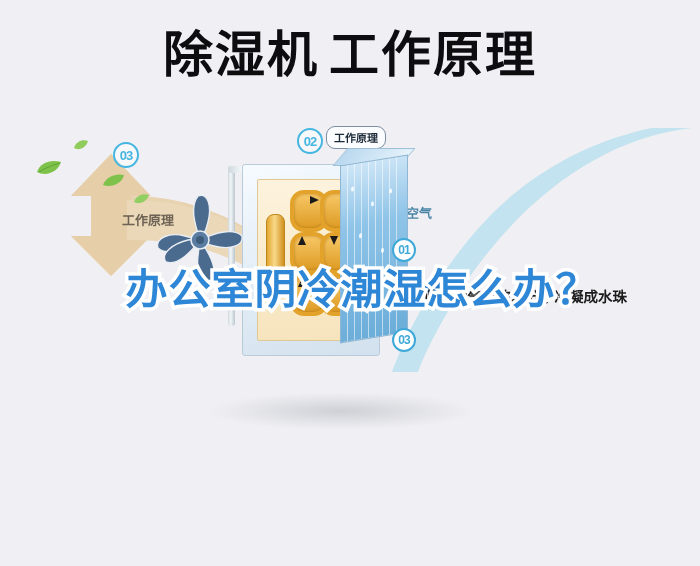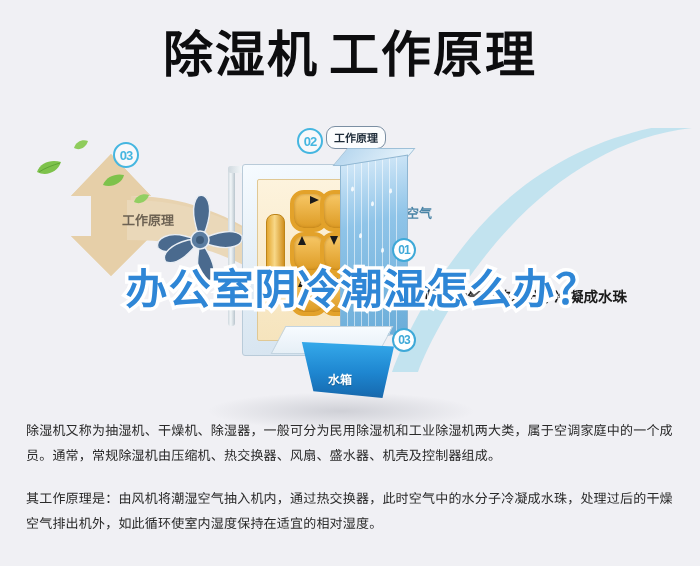--- a/index.html
+++ b/index.html
@@ -300,25 +300,20 @@
         <div class="drop" style="left:12px;top:120px;"></div>
         <div class="drop" style="left:32px;top:140px;"></div>
       </div>
 
       <div class="inflow">
         <svg width="46" height="22" viewBox="0 0 46 22">
           <path d="M46 6 L16 6 L16 0 L0 11 L16 22 L16 16 L46 16 Z" fill="#2479c9"></path>
         </svg>
       </div>
 
-      <div class="tank">
-        <div class="tanktop"></div>
-        <div class="tankbody"></div>
-        <div class="tanklabel">水箱</div>
-      </div>
 
       <div class="fan" style="left:-86px;top:32px;">
         <svg width="100" height="100" viewBox="0 0 100 100">
           <g fill="#4a6a8e" stroke="#e9eef4" stroke-width="1.4">
             <path d="M50 50 C44 32 40 16 48 6 C58 2 62 16 58 32 C56 40 54 46 50 50 Z"></path>
             <path d="M50 50 C66 42 84 38 92 46 C94 56 80 60 64 56 C56 54 52 52 50 50 Z"></path>
             <path d="M50 50 C60 64 68 80 62 90 C52 94 46 82 48 66 C49 58 49 53 50 50 Z"></path>
             <path d="M50 50 C34 60 16 66 8 58 C5 48 19 42 35 46 C43 48 48 49 50 50 Z"></path>
             <path d="M50 50 C40 64 26 76 16 72 C10 64 22 54 38 50 C44 49 48 49 50 50 Z"></path>
           </g>
@@ -342,18 +337,14 @@
     <div class="legrow">
       <span class="legbadge">03</span>
     </div>
   </div>
 
   <div class="overlay-wrap">
     <div class="overlay-back">办公室阴冷潮湿怎么办？</div>
     <div class="overlay-front">办公室阴冷潮湿怎么办？</div>
   </div>
 
-  <div class="copy">
-    <p class="para">除湿机又称为抽湿机、干燥机、除湿器，一般可分为民用除湿机和工业除湿机两大类，属于空调家庭中的一个成员。通常，常规除湿机由压缩机、热交换器、风扇、盛水器、机壳及控制器组成。</p>
-    <p class="para">其工作原理是：由风机将潮湿空气抽入机内，通过热交换器，此时空气中的水分子冷凝成水珠，处理过后的干燥空气排出机外，如此循环使室内湿度保持在适宜的相对湿度。</p>
-  </div>
 
 </div>
 
 </body></html>

